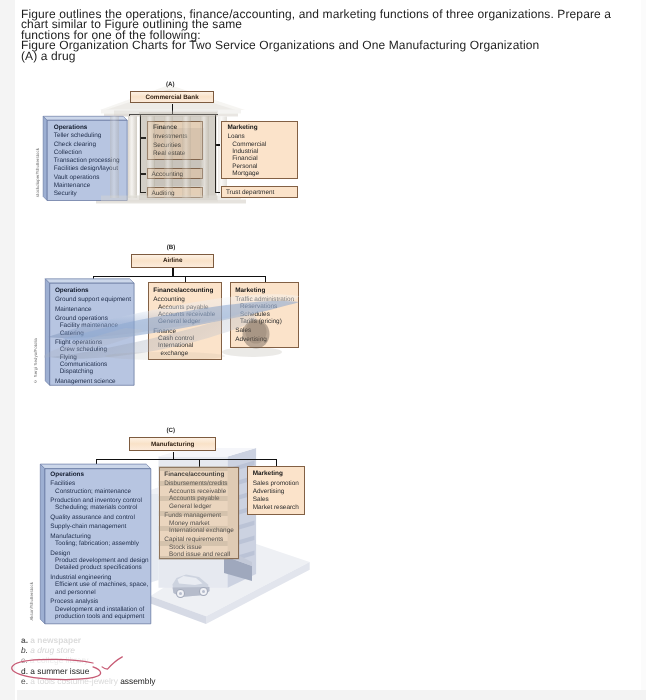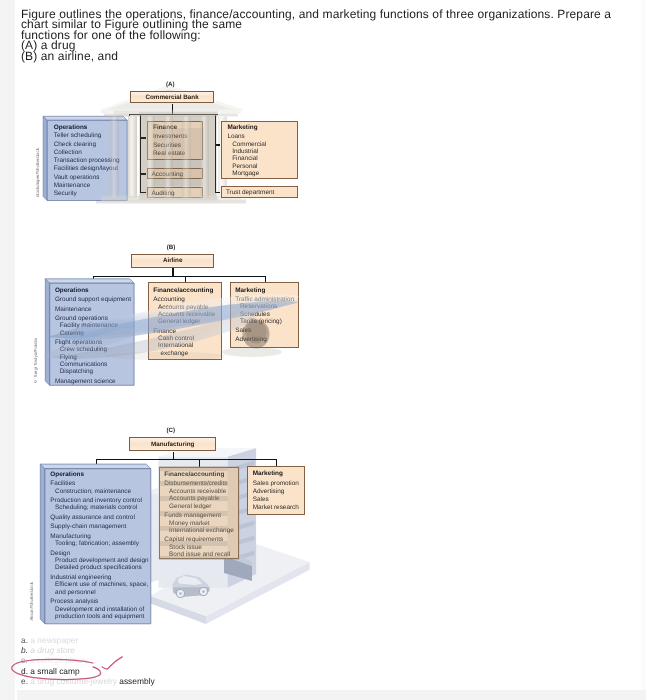--- a/index.html
+++ b/index.html
@@ -37,30 +37,30 @@
 <body>
 
 <div class="page">
   <div class="page-left-gutter"></div>
   <div class="page-right-edge"></div>
   <div class="page-bottom-band"></div>
 
   <div class="qblock">
     <div class="qline">Figure outlines the operations, finance/accounting, and marketing functions of three organizations. Prepare a chart similar to Figure outlining the same</div>
     <div class="qline">functions for one of the following:</div>
+    <div class="qline">Figure Organization Charts for Two Service Organizations and One Manufacturing Organization</div>
     <div class="qline">(A) a drug</div>
-    <div class="qline">(B) an airline, and</div>
   </div>
 
   <div class="answers" id="answers">
-      <div class="ans faded" style="top:635.3px;color:#dcdcdc;"><span style="color: rgb(94, 94, 94);">a.</span><span> a newspaper</span></div>
+      <div class="ans faded" style="top:635.3px;color:#dcdcdc;font-weight:bold;"><span style="color: rgb(94, 94, 94);">a.</span><span> a newspaper</span></div>
       <div class="ans faded" style="top:644.8px;color:#d5d5d5;font-style:italic;"><span style="color: rgb(61, 61, 61);">b.</span><span> a drug store</span></div>
       <div class="ans faded" style="top:655.2px;color:#ececec;"><span style="color: rgb(154, 154, 154);">c.</span><span> a college library</span></div>
-      <div class="ans" style="top:665.9px;">d. a small camp</div>
-      <div class="ans faded" style="top:676.3px;color:#d9d9d9;"><span style="color: rgb(77, 77, 77);">e.</span><span> a drug costume-jewelry </span><span class="tail">assembly</span></div>
+      <div class="ans" style="top:665.9px;">d. a summer issue</div>
+      <div class="ans faded" style="top:676.3px;color:#d9d9d9;"><span style="color: rgb(77, 77, 77);">e.</span><span> a tools costume-jewelry </span><span class="tail">assembly</span></div>
     </div>
   <svg class="annot" width="646" height="700" style="position:absolute;left:0;top:0;pointer-events:none;z-index:9;">
     <g fill="none" stroke="#c75a74" stroke-width="1.25" stroke-linecap="round" stroke-linejoin="round">
       <path d="M93,663 C80,660 58,658.8 40,659.6 C24,660.3 13.8,663.2 11.9,667 C10.6,670.3 16,674 27,676.3 C45,680 72,680.2 88,678.4 C97,677.3 101,675.1 100.6,672.6 C100.2,670.3 97,668.2 93,666.9"></path>
       <path d="M102.1,666.9 C103.5,668.1 105.4,669.1 107.5,669.1 C111,665.2 116,660.3 122.3,656.9"></path>
     </g>
   </svg>
 
   <div class="cwrap" id="chartA" style="left:0;top:0;width:646px;height:700px;">
     <svg class="bgart" id="bgA" width="646" height="700" style="position:absolute;left:0;top:0;pointer-events:none;">

